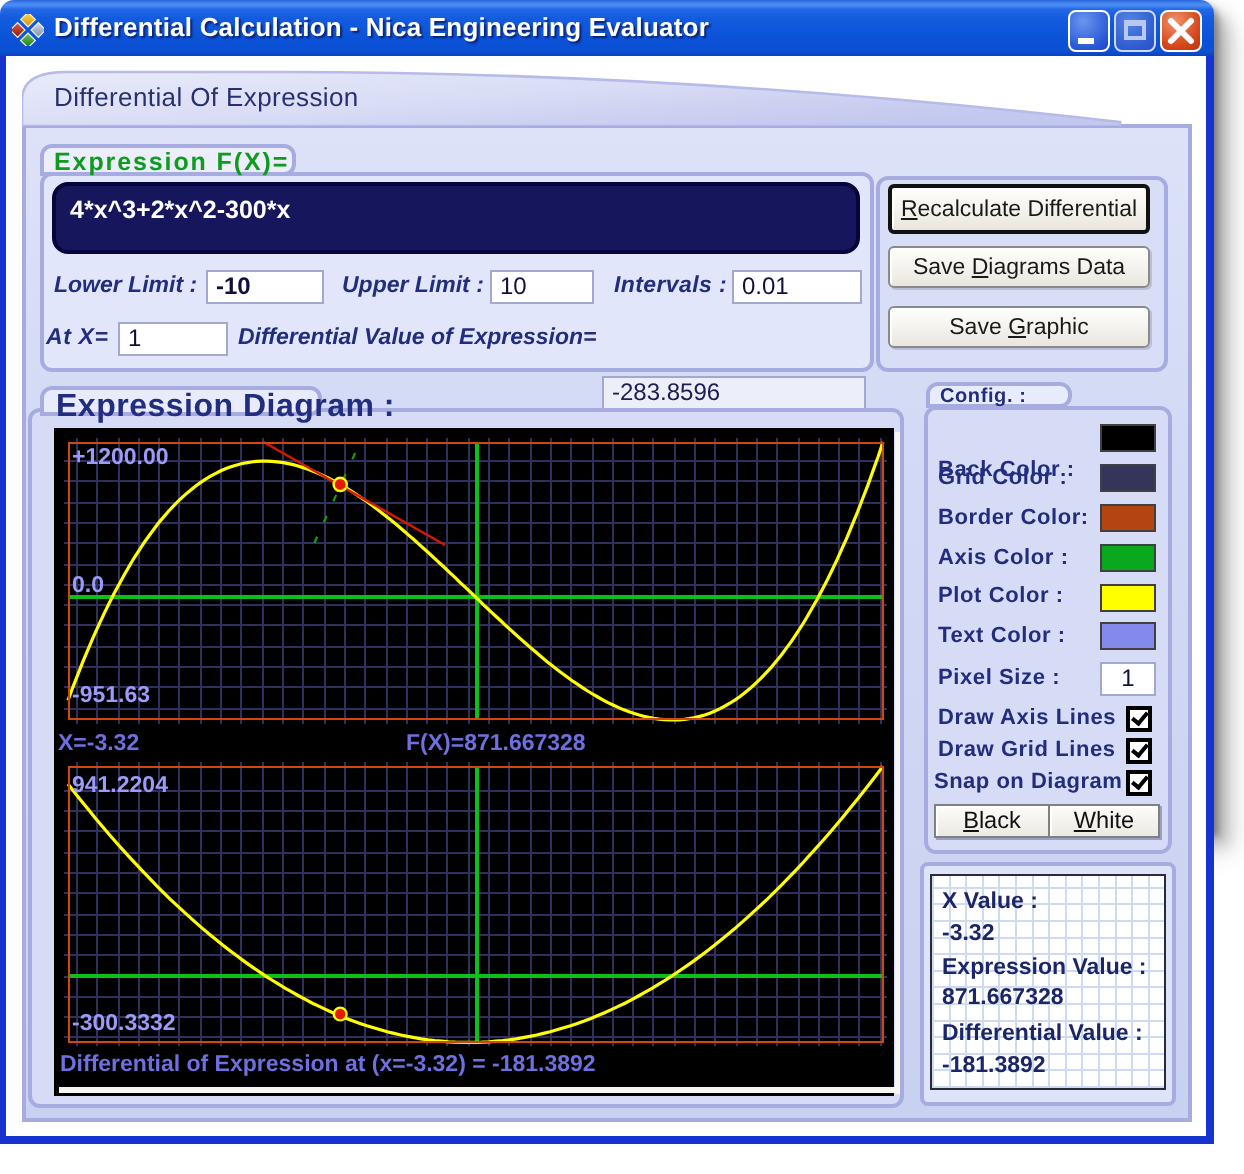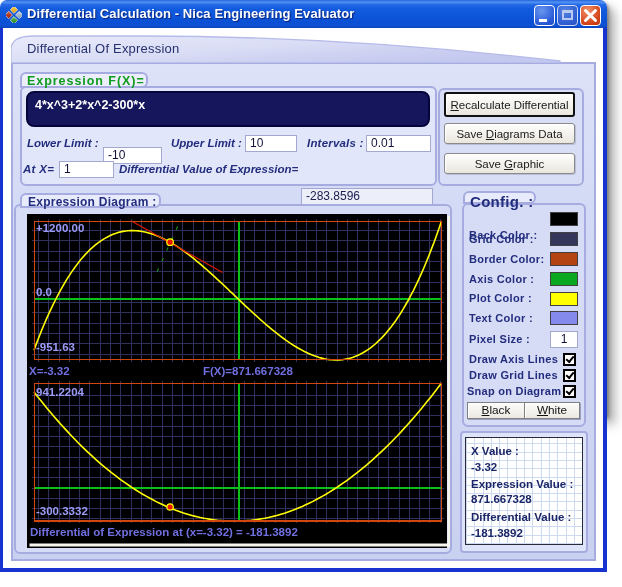--- a/index.html
+++ b/index.html
@@ -35,26 +35,26 @@
 .xbtn{position:absolute;left:444px;width:131px;height:21px;background:linear-gradient(180deg,#fefefc 0%,#f4f3ee 50%,#e9e6dd 100%);
  border:1px solid #8a8a8a;border-radius:3px;box-shadow:inset 1px 1px 0 #fff, 1px 1px 0 #b9bed9;
  font-size:11.5px;color:#1a1a1a;text-align:center;white-space:nowrap;display:flex;align-items:center;justify-content:center;}
 #xb1{top:92px;height:25px;border:2px solid #111;box-shadow:inset 1px 1px 0 #fff;}
 #xb2{top:123px;}
 #xb3{top:153px;}
 u{text-decoration:underline;}
 
 #g2{left:14px;top:204px;width:438px;height:350px;background:#d6dcf6;}
 #g2tab{position:absolute;left:20px;top:193px;width:141px;height:15px;background:#e8ebfb;border:2px solid #a6ace0;border-radius:6px 6px 6px 0;z-index:2;}
-#g2lbl{position:absolute;left:28px;top:195px;z-index:3;font-size:12px;font-weight:bold;color:#232d7d;letter-spacing:0.25px;white-space:nowrap;}
+#g2lbl{position:absolute;left:28px;top:195px;z-index:3;font-size:16px;font-weight:bold;color:#232d7d;letter-spacing:0.25px;white-space:nowrap;}
 #plot{position:absolute;left:27px;top:214px;width:424px;height:334px;}
 
 #g3{left:462px;top:203px;width:124px;height:224px;background:#d6dcf6;}
 #g3tab{position:absolute;left:463px;top:191px;width:73px;height:13px;background:#e8ebfb;border:2px solid #a6ace0;border-radius:6px 6px 6px 0;z-index:2;}
-#g3lbl{position:absolute;left:470px;top:193px;z-index:3;font-size:15px;font-weight:bold;color:#232d7d;letter-spacing:0.3px;}
+#g3lbl{position:absolute;left:470px;top:193px;z-index:3;font-size:10px;font-weight:bold;color:#232d7d;letter-spacing:0.3px;}
 .clbl{position:absolute;left:469px;font-size:11px;font-weight:bold;color:#232d7d;letter-spacing:0.3px;white-space:nowrap;}
 .sw{position:absolute;left:550px;width:28px;height:14px;border:1px solid #404040;}
 .cb{position:absolute;left:563px;width:13px;height:13px;background:#fff;border:2px solid #000;}
 .cb:after{content:"";position:absolute;left:1px;top:1px;width:6px;height:3px;border-left:2px solid #000;border-bottom:2px solid #000;transform:rotate(-50deg);}
 .sbtn{position:absolute;top:402px;height:17px;background:linear-gradient(180deg,#fcfcfa,#ece9e2);border:1px solid #808080;
  box-shadow:inset 1px 1px 0 #fff,1px 1px 0 #9aa0c4;font-size:11.8px;color:#111;text-align:center;line-height:14.5px;}
 
 #ipanel{position:absolute;left:460px;top:431px;width:128px;height:122px;background:#dde3f8;border:2px solid #a6ace0;border-radius:4px;}
 #ibox{position:absolute;left:465px;top:437px;width:118px;height:108px;background:#fff;border:1px solid #2a2a3a;
  background-image:repeating-linear-gradient(0deg,#ccdaf2 0,#ccdaf2 1px,transparent 1px,transparent 8.3px),
@@ -117,21 +117,21 @@
   <path d="M 0,29 L 0,16 Q 0,2 22,2 L 130,2 Q 330,2 549,27 L 549,29 Z" fill="url(#swg)" stroke="#b6bbe9" stroke-width="1.3"></path>
  </svg>
  <div id="tabtxt">Differential Of Expression</div>
 
  <div class="grp" id="g1"></div>
  <div id="g1tab"></div>
     <div id="g1lbl">Expression F(X)=</div>
  <div id="expr"></div>
     <div id="exprtxt">4*x^3+2*x^2-300*x</div>
  <div class="nlbl" style="left:27px;top:137px;">Lower Limit :</div>
- <div class="inp" style="left:103px;top:147px;width:59px;">-10</div>
+ <div class="inp" style="left:103px;top:135px;width:59px;font-weight:bold;">-10</div>
  <div class="nlbl" style="left:171px;top:137px;">Upper Limit :</div>
  <div class="inp" style="left:245px;top:135px;width:52px;">10</div>
  <div class="nlbl" style="left:307px;top:137px;letter-spacing:0.2px;">Intervals :</div>
  <div class="inp" style="left:366px;top:135px;width:65px;">0.01</div>
  <div class="nlbl" style="left:23px;top:163px;letter-spacing:0.3px;">At X=</div>
  <div class="inp" style="left:59px;top:161px;width:55px;">1</div>
  <div class="nlbl" style="left:119px;top:163px;">Differential Value of Expression=</div>
  <div class="inp" style="left:301px;top:161px;width:132px;background:#eceffa;color:#202050;margin-top:27px;">-283.8596</div>
 
  <div class="grp" id="bpanel"></div>

